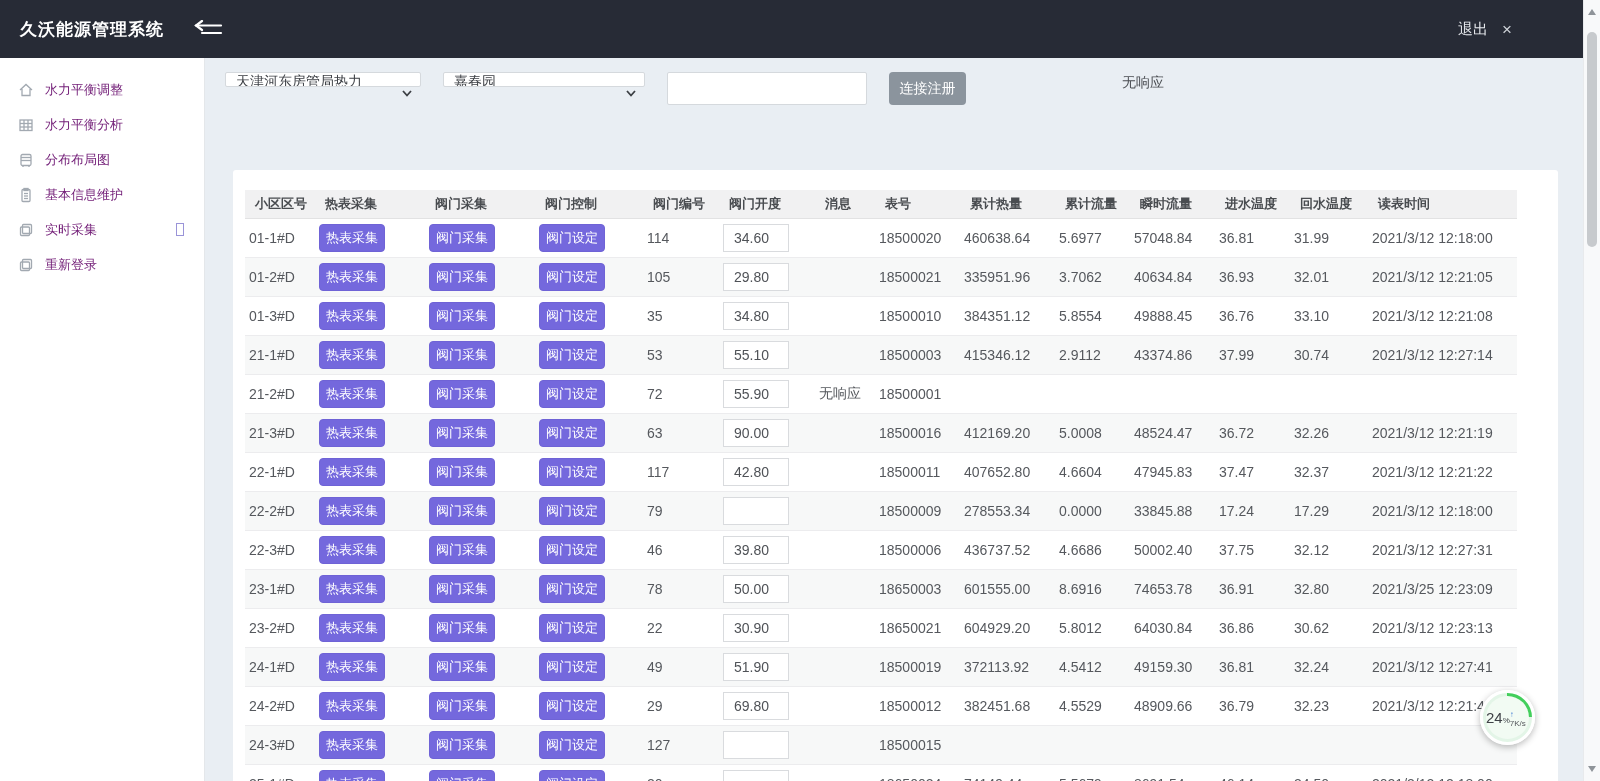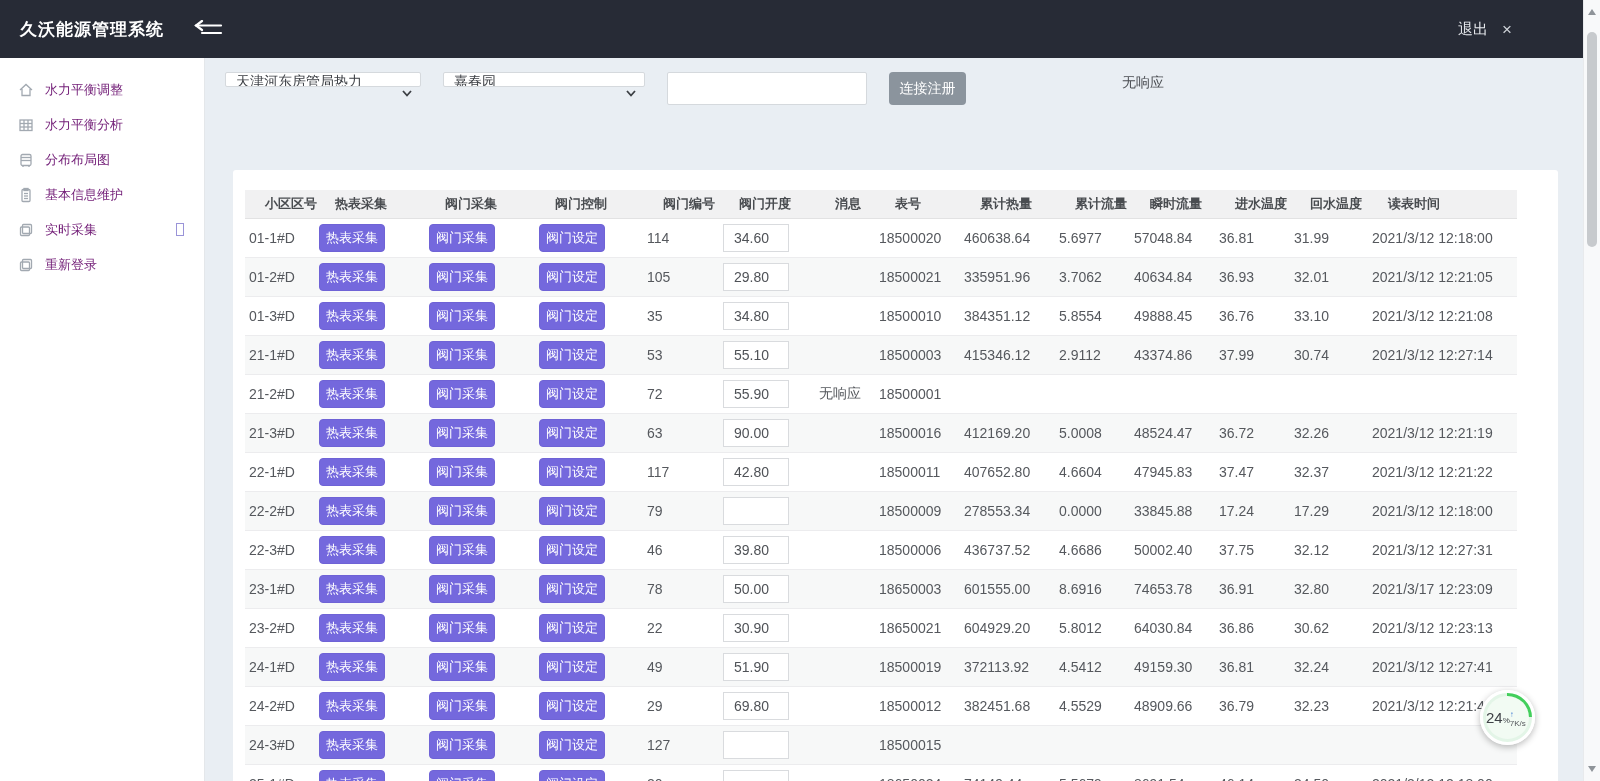--- a/index.html
+++ b/index.html
@@ -65,21 +65,21 @@
   .panel {
     position:absolute; left:233px; top:170px; width:1325px; bottom:-10px;
     background:#ffffff; border-radius:3px; z-index:2;
   }
   table.data-table {
     border-collapse:collapse; table-layout:fixed; width:1272px;
     margin:20px 0 0 12px; font-size:14px; color:#55585d;
   }
   .data-table thead th {
     background:#f1f1f2; height:28px; font-size:13px; color:#494c50;
-    font-weight:bold; text-align:left; padding-left:20px;
+    font-weight:bold; text-align:left; padding-left:10px;
     border-bottom:1px solid #e2e2e3; white-space:nowrap;
   }
   .data-table tbody td {
     height:39px; padding-left:4px; border-bottom:1px solid #ececee;
     white-space:nowrap; overflow:hidden;
   }
   .data-table tbody tr.alt { background:#f7f8f8; }
   .pbtn {
     width:66px; height:28px; background:#7468dd; border:1px solid #6f63d6;
     border-radius:4px; color:#ffffff; font-size:13px; cursor:pointer;
@@ -499,21 +499,21 @@
     <td>
       <input class="opening-input" value="50.00" style="">
     </td>
     <td></td>
     <td>18650003</td>
     <td>601555.00</td>
     <td>8.6916</td>
     <td>74653.78</td>
     <td>36.91</td>
     <td>32.80</td>
-    <td>2021/3/17 12:23:09</td>
+    <td>2021/3/25 12:23:09</td>
   </tr>
         <tr>
     <td>23-2#D</td>
     <td>
       <button class="pbtn">热表采集</button>
     </td>
     <td>
       <button class="pbtn">阀门采集</button>
     </td>
     <td>

